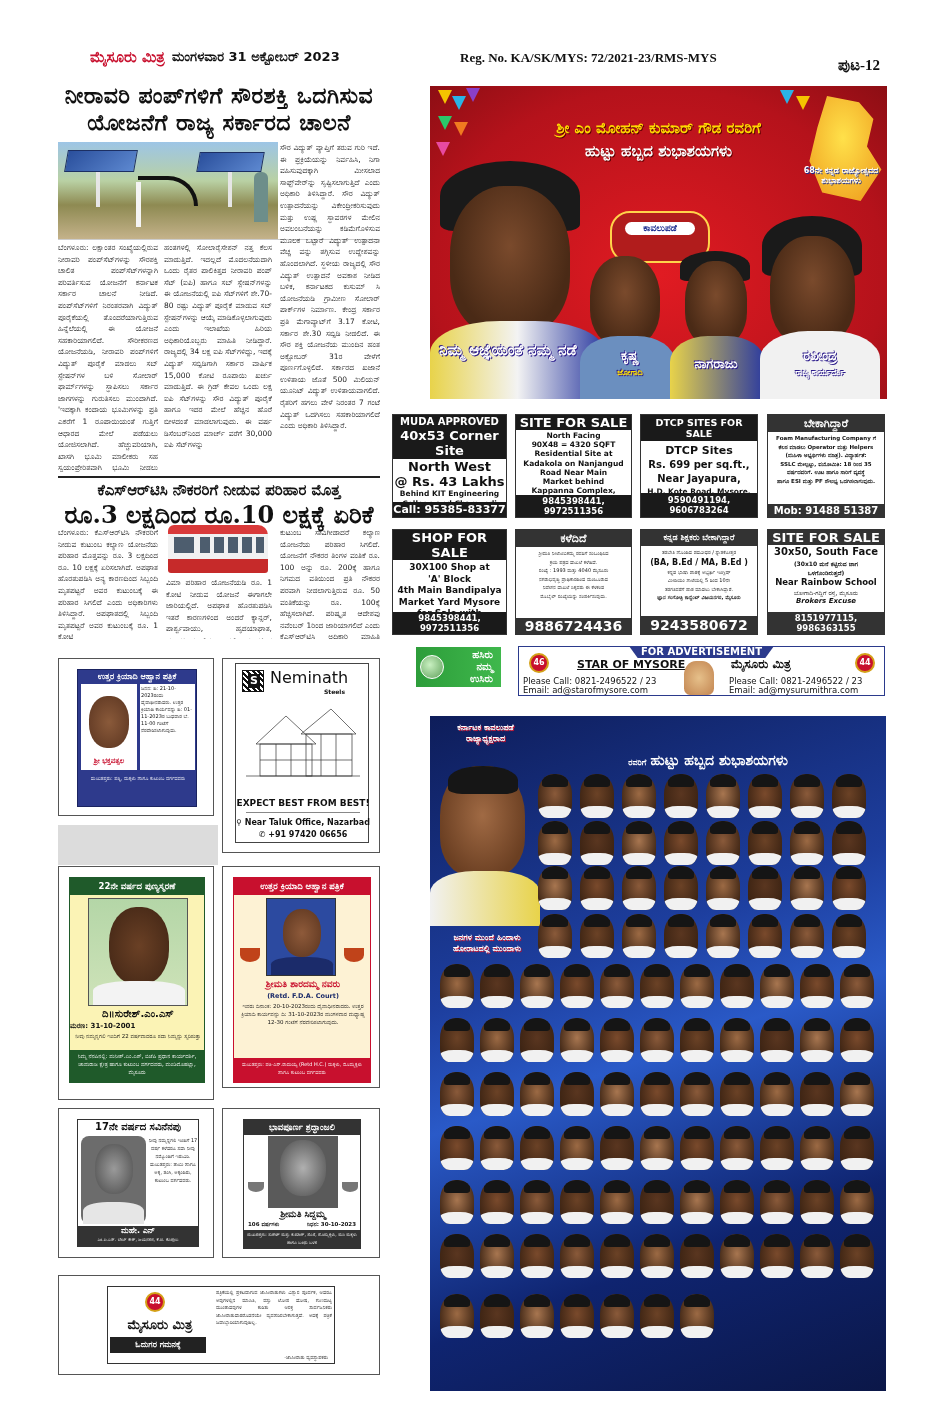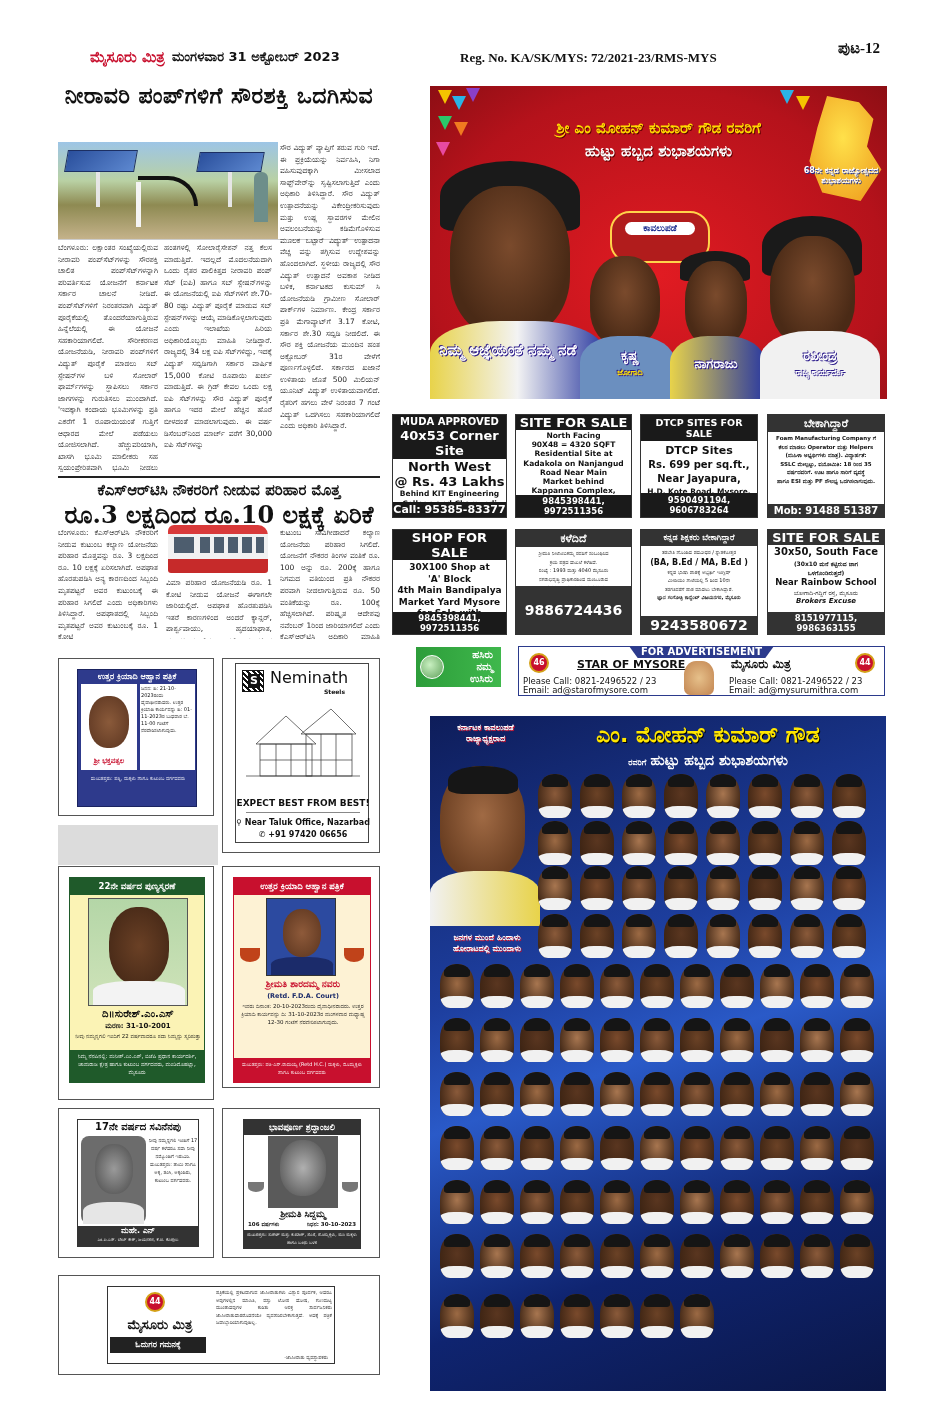--- a/index.html
+++ b/index.html
@@ -5,21 +5,21 @@
   * { box-sizing: border-box; margin: 0; padding: 0; }
   html, body { width: 945px; height: 1424px; background: #ffffff; overflow: hidden; }
   body { position: relative; font-family: "DejaVu Sans", sans-serif; color: #111; }
 
   .abs { position: absolute; }
 
   
   .hdr-logo { left: 90px; top: 48px; font-size: 15px; font-weight: bold; color: #c8102e; }
   .hdr-date { left: 172px; top: 49px; font-size: 13px; font-weight: bold; color: #111; }
   .hdr-reg  { left: 460px; top: 50px; font-family: "Liberation Serif", serif; font-size: 13px; font-weight: bold; }
-  .hdr-page { left: 838px; top: 40px; font-family: "Liberation Serif", serif; font-size: 15px; font-weight: bold; }
+  .hdr-page { left: 838px; top: 57px; font-family: "Liberation Serif", serif; font-size: 15px; font-weight: bold; }
 
   
   .a1-head { left: 58px; top: 82px; width: 322px; text-align: center; font-size: 22px; font-weight: bold; line-height: 27px; letter-spacing: 0.5px; }
   .a1-photo { left: 58px; top: 142px; width: 220px; height: 97px;
     background: linear-gradient(180deg, #9dc5e6 0%, #b9d1a4 40%, #8e8a52 65%, #c4b28a 100%); overflow: hidden; }
   .panel { position: absolute; background: linear-gradient(135deg, #2a4f9c, #5d88d0); transform: skewX(-10deg); border: 1px solid #1c2f63; }
   .pole { position: absolute; width: 4px; background: #e6e6e6; }
   .body-col { font-size: 7.5px; line-height: 11.6px; color: #222; text-align: justify; overflow: hidden; }
   .rule { background: #222; }
 
@@ -84,20 +84,21 @@
 </head>
 <body>
 
 <div class="abs hdr-logo">ಮೈಸೂರು ಮಿತ್ರ</div>
 <div class="abs hdr-date">ಮಂಗಳವಾರ 31 ಅಕ್ಟೋಬರ್ 2023</div>
 <div class="abs hdr-reg">Reg. No. KA/SK/MYS: 72/2021-23/RMS-MYS</div>
 <div class="abs hdr-page">ಪುಟ-12</div>
 
 <div class="abs a1-head">
   <div>ನೀರಾವರಿ ಪಂಪ್‌ಗಳಿಗೆ ಸೌರಶಕ್ತಿ ಒದಗಿಸುವ</div>
+  <div>ಯೋಜನೆಗೆ ರಾಜ್ಯ ಸರ್ಕಾರದ ಚಾಲನೆ</div>
 </div>
 <div class="abs a1-photo">
   <div class="panel" style="left:8px;top:8px;width:70px;height:22px;"></div>
   <div class="pole" style="left:38px;top:30px;height:35px;"></div>
   <div class="panel" style="left:140px;top:10px;width:65px;height:20px;"></div>
   <div class="pole" style="left:170px;top:30px;height:35px;"></div>
   <div class="pole" style="left:78px;top:40px;width:5px;height:45px;background:#f4f4f4;"></div>
   <div style="position:absolute;left:80px;top:34px;width:60px;height:30px;border-top:4px solid #111;border-right:4px solid #111;border-radius:0 30px 0 0;"></div>
   <div style="position:absolute;left:196px;top:30px;width:14px;height:50px;background:#6d8e8a;border-radius:6px 6px 0 0;"></div>
 </div>
@@ -165,21 +166,21 @@
 </div>
 
 <div class="box" style="left:58px;top:866px;width:156px;height:234px;">
   <div style="position:absolute;left:10px;top:10px;width:136px;height:206px;background:#fbf3b5;border:1px solid #1f5a2a;">
     <div style="background:#1f5a2a;color:#fff;font-size:8.5px;font-weight:bold;text-align:center;padding:3px 0;">22ನೇ ವರ್ಷದ ಪುಣ್ಯಸ್ಮರಣೆ</div>
     <div style="position:absolute;left:18px;top:20px;width:100px;height:108px;background:linear-gradient(#b4d6a7,#cfe3b9);border:1px solid #555;">
       <div style="position:absolute;left:20px;top:8px;width:60px;height:78px;border-radius:45%;background:radial-gradient(#6a4025,#3f2414);"></div>
       <div style="position:absolute;left:4px;bottom:0;width:92px;height:24px;background:#f3f3f3;border-radius:40% 40% 0 0;"></div>
     </div>
     <div style="position:absolute;left:0;top:130px;width:136px;text-align:center;font-size:10px;font-weight:bold;">ದಿ॥ಸುರೇಶ್.ಎಂ.ಎಸ್</div>
-    <div style="position:absolute;left:0;top:144px;width:136px;text-align:center;font-size:7px;font-weight:bold;">ಮರಣ: 31-10-2001</div>
+    <div style="position:absolute;left:0;top:144px;width:136px;text-align:left;font-size:7px;font-weight:bold;">ಮರಣ: 31-10-2001</div>
     <div style="position:absolute;left:4px;top:154px;width:128px;text-align:center;font-size:5.5px;line-height:8px;">ನೀವು ನಮ್ಮನ್ನಗಲಿ ಇಂದಿಗೆ 22 ವರ್ಷವಾದರೂ ಸದಾ ನಿಮ್ಮನ್ನು ಸ್ಮರಿಸುತ್ತಾ</div>
     <div style="position:absolute;left:0;top:172px;width:134px;height:33px;background:#1f5a2a;color:#fff;font-size:5.5px;line-height:8px;text-align:center;padding:2px;">ನಿಮ್ಮ ನೆನಪಿನಲ್ಲಿ: ಮನೀಶ್.ಎಂ.ಎಸ್, ಬಿಜೆಪಿ ಪ್ರಧಾನ ಕಾರ್ಯದರ್ಶಿ, ಚಾಮರಾಜ ಕ್ಷೇತ್ರ ಹಾಗೂ ಕುಟುಂಬ ವರ್ಗದವರು, ಮಂಡಿಮೊಹಲ್ಲಾ, ಮೈಸೂರು</div>
   </div>
 </div>
 
 <div class="box" style="left:222px;top:866px;width:158px;height:222px;">
   <div style="position:absolute;left:10px;top:10px;width:138px;height:206px;background:#fdf2d4;border:1px solid #c8102e;">
     <div style="background:#c8102e;color:#fff;font-size:8.5px;font-weight:bold;text-align:center;padding:3px 0;">ಉತ್ತರ ಕ್ರಿಯಾದಿ ಆಹ್ವಾನ ಪತ್ರಿಕೆ</div>
     <div style="position:absolute;left:32px;top:20px;width:70px;height:78px;background:#2c4aa0;border:1px solid #333;">
       <div style="position:absolute;left:16px;top:10px;width:38px;height:48px;border-radius:45%;background:radial-gradient(#8e5a3a,#5a341e);"></div>
@@ -336,21 +337,21 @@
 <div class="cls" style="left:515px;top:529px;width:117px;height:106px;">
   <div class="bar" style="font-size:11px;padding:2px 0;background:#333;">ಕಳೆದಿದೆ</div>
   <div style="font-size:5px;line-height:8.5px;padding:2px 2px 0;">
     <div>ಶ್ರೀಮತಿ ನೀಲಾಂಬಿಕಮ್ಮ ರವರಿಗೆ ಸಂಬಂಧಿಸಿದ</div>
     <div>ಕ್ರಯ ಪತ್ರದ ದಾಖಲೆ ಕಳೆದಿದೆ.</div>
     <div>ಸಂಖ್ಯೆ : 1993 ಮತ್ತು 4040 ಮೈಸೂರು</div>
     <div>ನಗರಾಭಿವೃದ್ಧಿ ಪ್ರಾಧಿಕಾರದಿಂದ ಮಂಜೂರಾದ</div>
     <div>ನಿವೇಶನ ದಾಖಲೆ ಸಿಕ್ಕವರು ಈ ಕೆಳಕಂಡ</div>
     <div>ಮೊಬೈಲ್ ಸಂಖ್ಯೆಯನ್ನು ಸಂಪರ್ಕಿಸುವುದು.</div>
   </div>
-  <div class="foot" style="font-size:14px;padding:16px 0;background:#333;margin-top:29px;">9886724436</div>
+  <div class="foot" style="font-size:14px;padding:0 0;background:#333;margin-top:29px;">9886724436</div>
 </div>
 
 <div class="cls" style="left:640px;top:529px;width:118px;height:106px;">
   <div class="bar" style="font-size:8px;padding:3px 0;background:#333;">ಕನ್ನಡ ಶಿಕ್ಷಕರು ಬೇಕಾಗಿದ್ದಾರೆ</div>
   <div style="font-size:5px;line-height:8.5px;padding:2px 2px 0;">
     <div>ತರಬೇತಿ ಹೊಂದಿದ ಪದವೀಧರ / ಸ್ನಾತಕೋತ್ತರ</div>
     <div style="font-size:8px;font-weight:bold;line-height:11px;">(BA, B.Ed / MA, B.Ed )</div>
     <div>ಕನ್ನಡ ಭಾಷಾ ಪಾಠಕ್ಕೆ ಅಭ್ಯರ್ಥಿ ಇಂಗ್ಲಿಷ್</div>
     <div>ಮೀಡಿಯಂ ಶಾಲೆಯಲ್ಲಿ 5 ರಿಂದ 10ನೇ</div>
     <div>ತರಗತಿವರೆಗೆ ಪಾಠ ಮಾಡಲು ಬೇಕಾಗಿದ್ದಾರೆ.</div>
@@ -386,21 +387,20 @@
   <div class="fa-txt" style="left:4px;top:38px;">Email: ad@starofmysore.com</div>
   <div style="position:absolute;left:165px;top:14px;width:30px;height:34px;border-radius:40% 40% 20% 20%;background:radial-gradient(#e6c08a,#c28450);"></div>
   <div class="fa-txt" style="left:212px;top:12px;font-size:12px;font-weight:bold;">ಮೈಸೂರು ಮಿತ್ರ</div>
   <div class="badge" style="left:336px;top:6px;">44</div>
   <div class="fa-txt" style="left:210px;top:29px;">Please Call:  0821-2496522 / 23</div>
   <div class="fa-txt" style="left:210px;top:38px;">Email: ad@mysurumithra.com</div>
 </div>
 
 <div class="abs banner2">
   <div class="b2t1">ಕರ್ನಾಟಕ ಕಾವಲುಪಡೆ ರಾಜ್ಯಾಧ್ಯಕ್ಷರಾದ</div>
-  <div class="b2t2">ಎಂ. ಮೋಹನ್ ಕುಮಾರ್ ಗೌಡ</div>
   <div class="b2t3"><span style="font-size:8px;">ರವರಿಗೆ</span> <b>ಹುಟ್ಟು ಹಬ್ಬದ ಶುಭಾಶಯಗಳು</b></div>
   <div class="main-face"></div>
   <div style="position:absolute;left:0;top:155px;width:110px;height:55px;background:linear-gradient(90deg,#f1f1f1,#e8d34a);border-radius:40% 40% 0 0;"></div>
   <div class="main-tag">ಜನಗಳ ಮುಂದೆ ಹಿಂದಾಳು ಹೋರಾಟದಲ್ಲಿ ಮುಂದಾಳು</div>
   <div id="face-grid">
       <div class="grid-face" style="left: 108px; top: 58px; background: radial-gradient(at 50% 45%, rgb(138, 90, 58) 0%, rgb(58, 34, 18) 85%);"></div>
       <div class="grid-face" style="left: 150px; top: 58px; background: radial-gradient(at 50% 45%, rgb(107, 66, 38) 0%, rgb(58, 34, 18) 85%);"></div>
       <div class="grid-face" style="left: 192px; top: 58px; background: radial-gradient(at 50% 45%, rgb(156, 106, 68) 0%, rgb(58, 34, 18) 85%);"></div>
       <div class="grid-face" style="left: 234px; top: 58px; background: radial-gradient(at 50% 45%, rgb(90, 54, 32) 0%, rgb(58, 34, 18) 85%);"></div>
       <div class="grid-face" style="left: 276px; top: 58px; background: radial-gradient(at 50% 45%, rgb(168, 118, 80) 0%, rgb(58, 34, 18) 85%);"></div>

